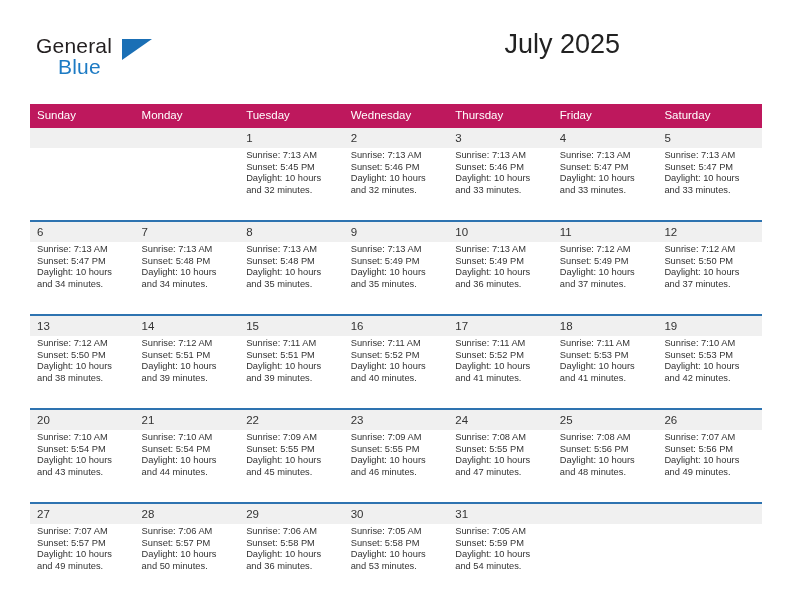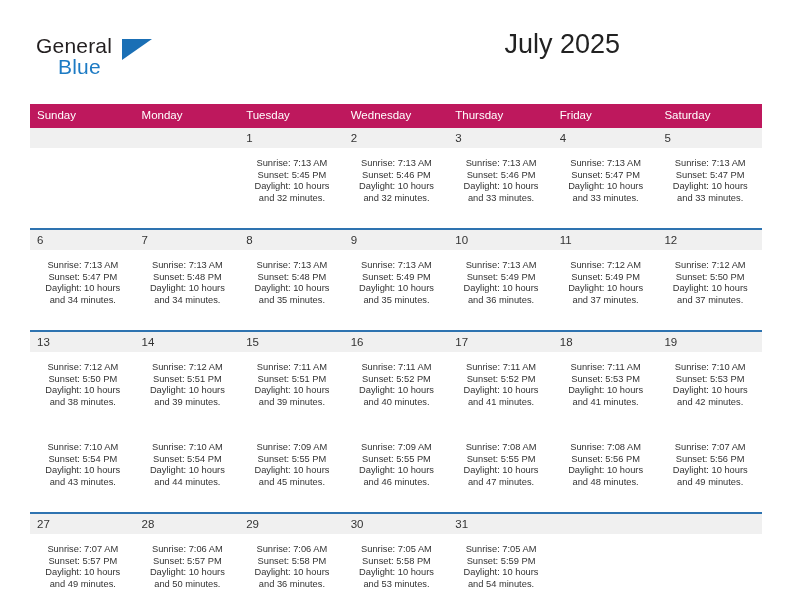--- a/index.html
+++ b/index.html
@@ -109,22 +109,22 @@
     vertical-align: top;
     border-top: 2px solid #2e73b0;
   }
   .week-row.first .num-cell {
     border-top: none;
   }
   .week-row .info-cell {
     background: #ffffff;
     font-size: 9.3px;
     color: #333333;
-    text-align: center;
-    padding: 10px 6px 12px 7px;
+    text-align: left;
+    padding: 2px 6px 12px 7px;
     line-height: 11.6px;
     vertical-align: top;
     height: 58px;
     border: none;
   }
   .info-line {
     display: block;
     white-space: nowrap;
   }
 </style>
@@ -303,20 +303,29 @@
             <span class="info-line">and 41 minutes.</span>
           </td>
           <td class="info-cell">
             <span class="info-line">Sunrise: 7:10 AM</span>
             <span class="info-line">Sunset: 5:53 PM</span>
             <span class="info-line">Daylight: 10 hours</span>
             <span class="info-line">and 42 minutes.</span>
           </td>
         </tr>
         <tr class="week-row">
+          <td class="num-cell">20</td>
+          <td class="num-cell">21</td>
+          <td class="num-cell">22</td>
+          <td class="num-cell">23</td>
+          <td class="num-cell">24</td>
+          <td class="num-cell">25</td>
+          <td class="num-cell">26</td>
+        </tr>
+        <tr class="week-row">
           <td class="info-cell">
             <span class="info-line">Sunrise: 7:10 AM</span>
             <span class="info-line">Sunset: 5:54 PM</span>
             <span class="info-line">Daylight: 10 hours</span>
             <span class="info-line">and 43 minutes.</span>
           </td>
           <td class="info-cell">
             <span class="info-line">Sunrise: 7:10 AM</span>
             <span class="info-line">Sunset: 5:54 PM</span>
             <span class="info-line">Daylight: 10 hours</span>

